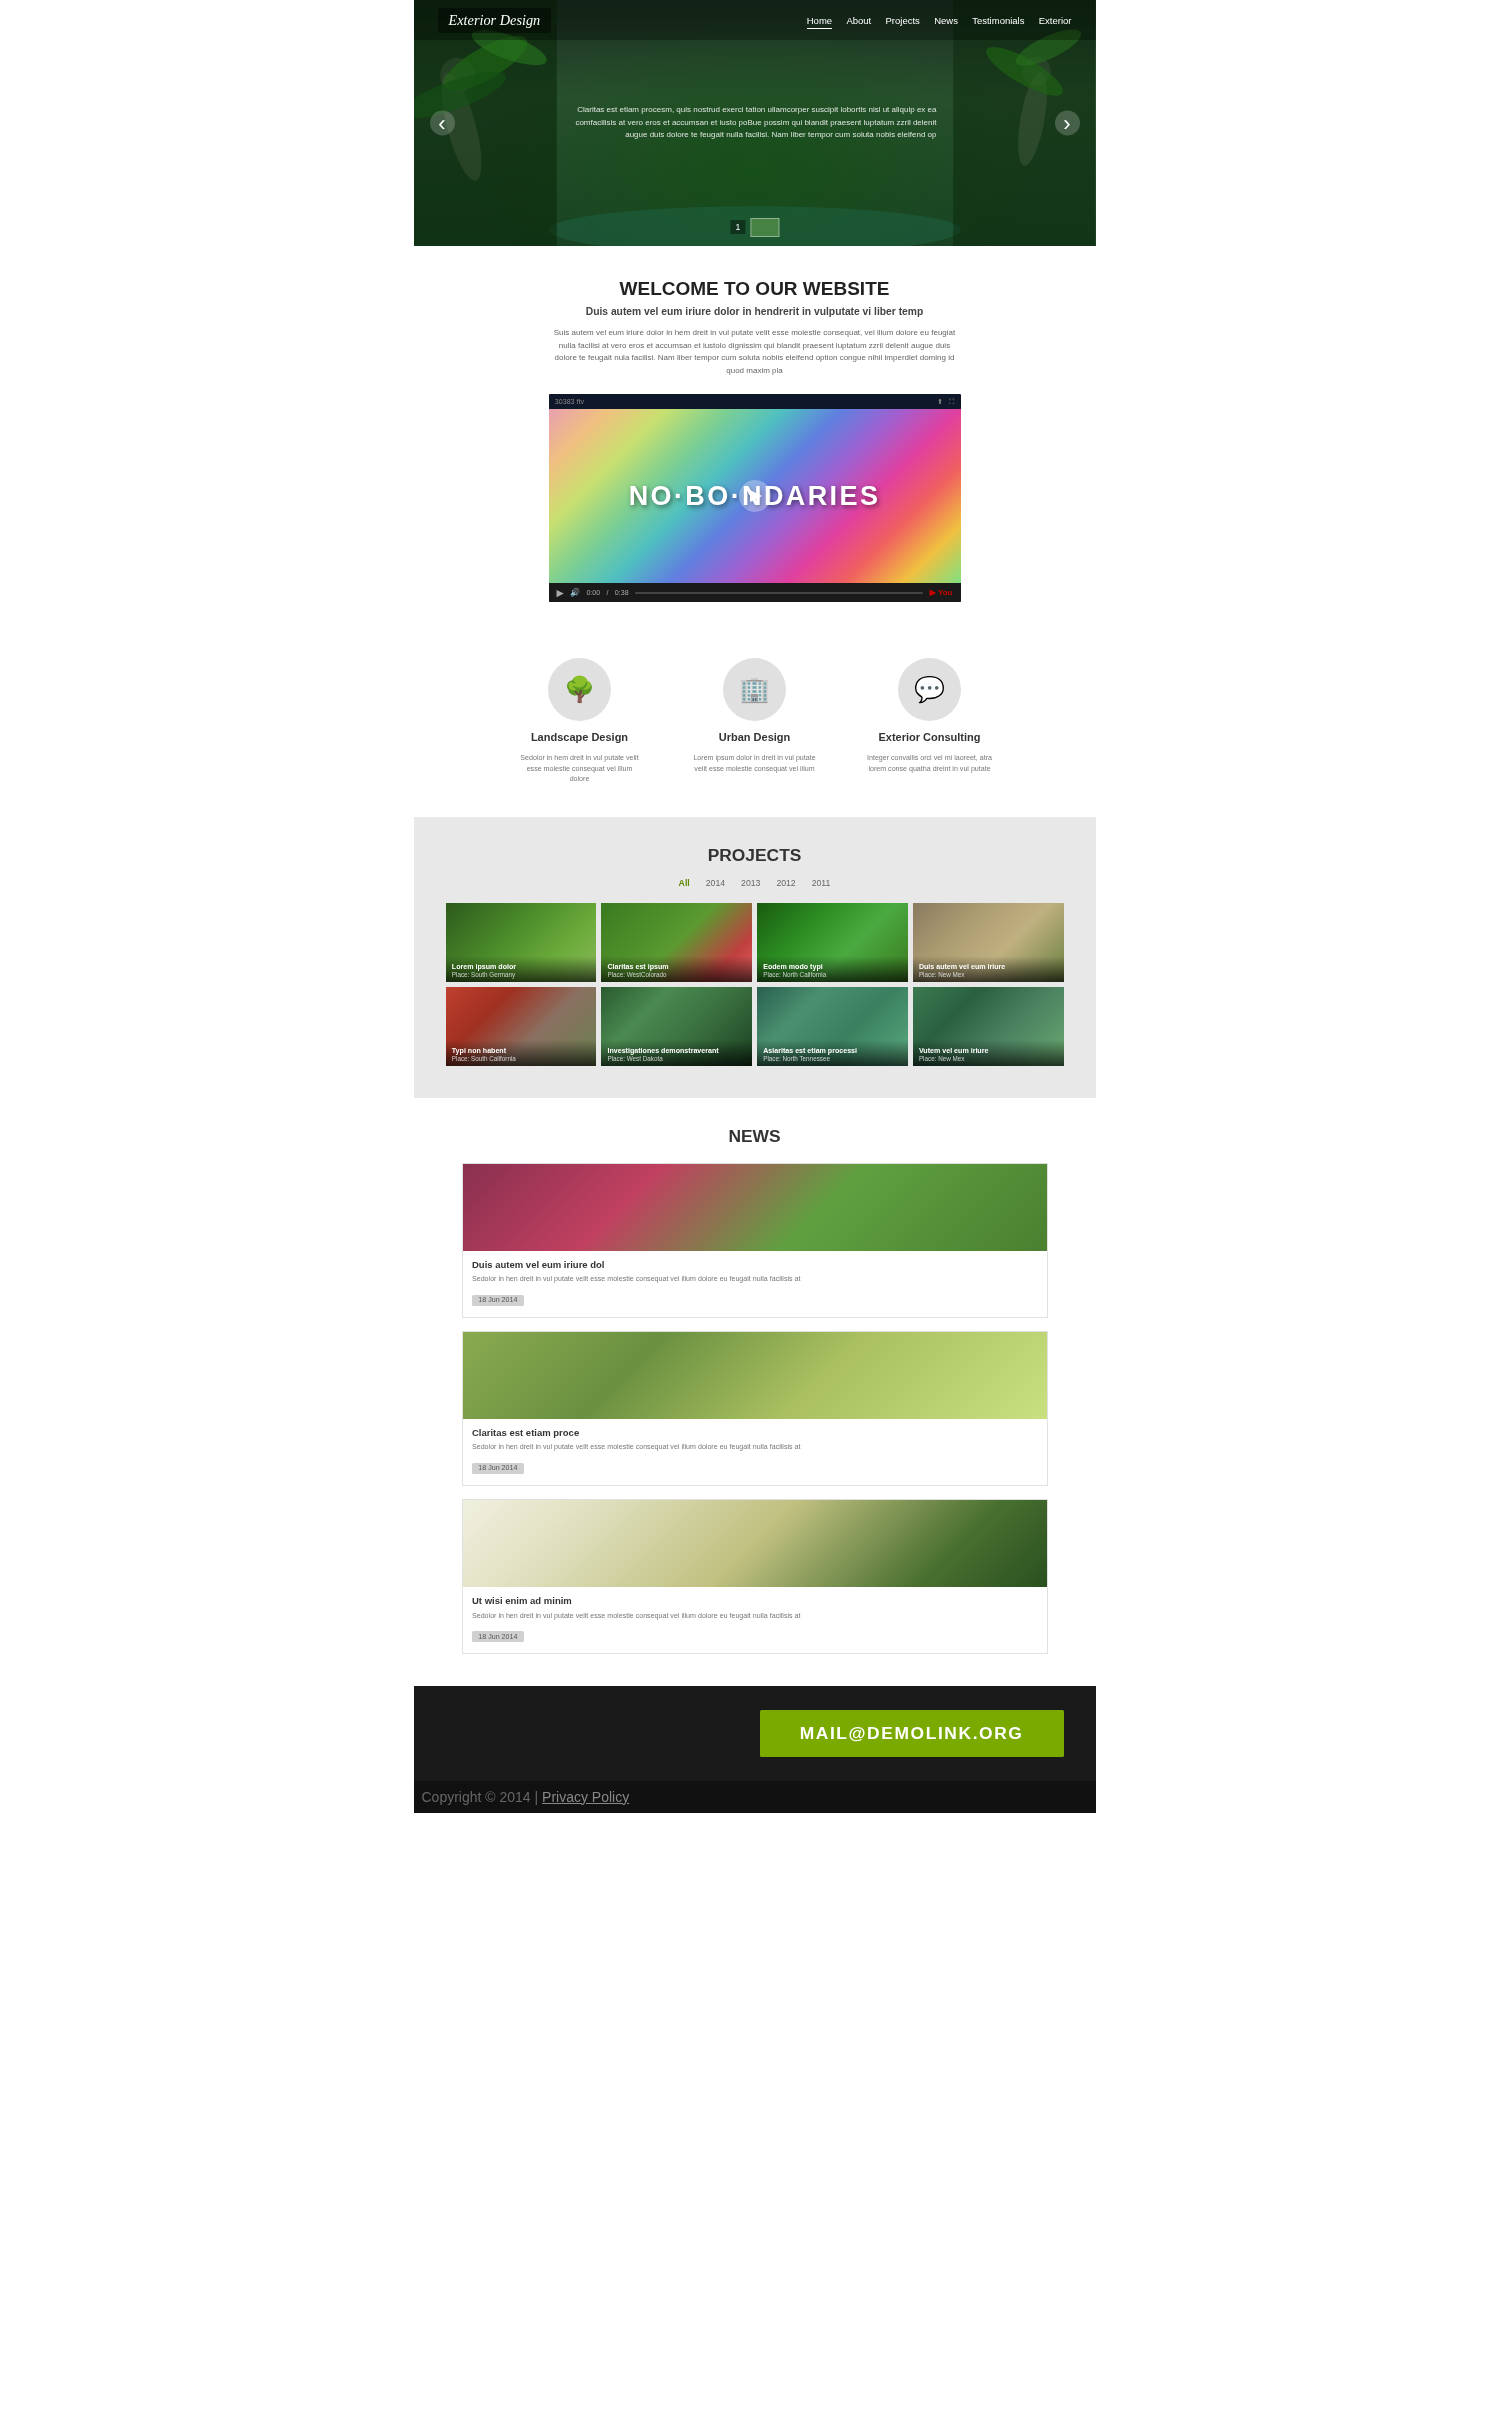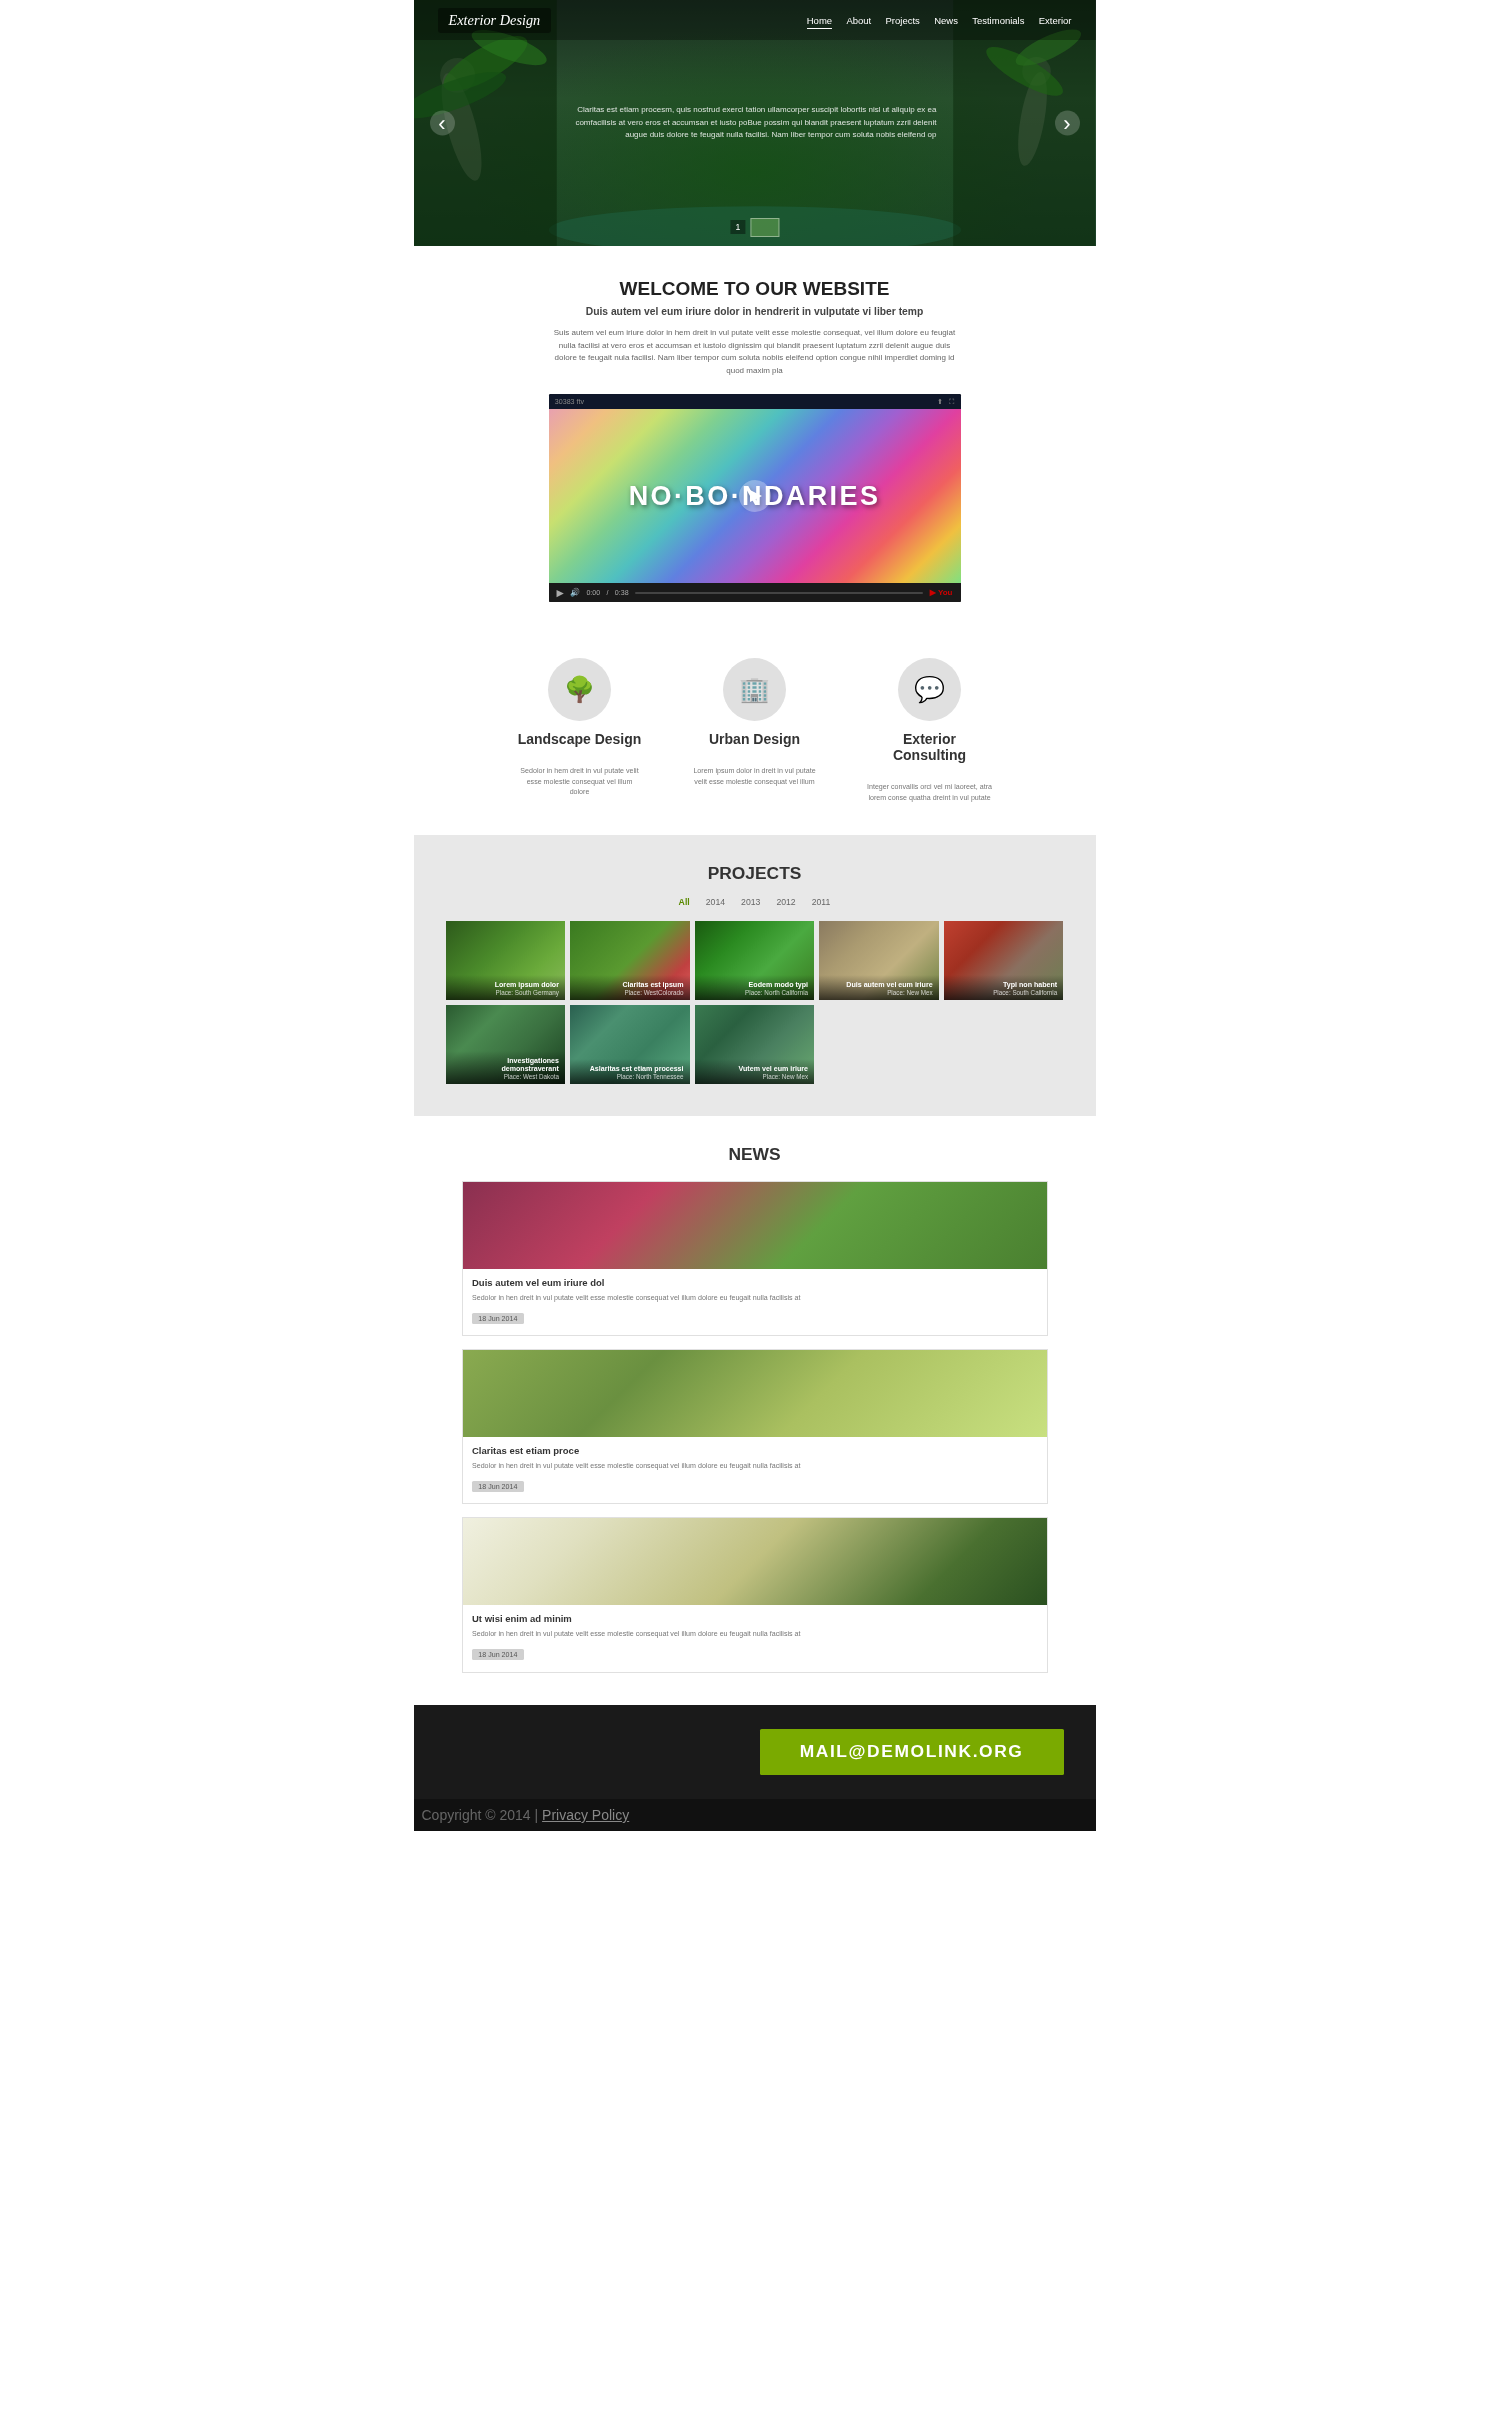--- a/index.html
+++ b/index.html
@@ -256,24 +256,24 @@
       height: 63px;
       border-radius: 50%;
       background: #e0e0e0;
       margin: 0 auto 9.5px;
       display: flex;
       align-items: center;
       justify-content: center;
       font-size: 25px;
     }
     .service-title {
-      font-size: 14px;
+      font-size: 11px;
       font-weight: bold;
       color: #333;
-      margin-bottom: 19px;
+      margin-bottom: 10px;
     }
     .service-desc {
       font-size: 7.1px;
       color: #777;
       line-height: 1.5;
     }
 
     
     .projects-section {
       background: #e8e8e8;
@@ -298,23 +298,22 @@
       color: #666;
       cursor: pointer;
       text-decoration: none;
     }
     .filter-btn.active {
       color: #5a8a00;
       font-weight: bold;
     }
     .projects-grid {
       display: grid;
-      grid-template-columns: repeat(5, 1fr);
+      grid-template-columns: repeat(4, 1fr);
       gap: 4.8px;
-      text-align: right;
     }
     .project-item {
       position: relative;
       height: 79px;
       overflow: hidden;
       cursor: pointer;
     }
     .project-img {
       width: 100%;
       height: 100%;

